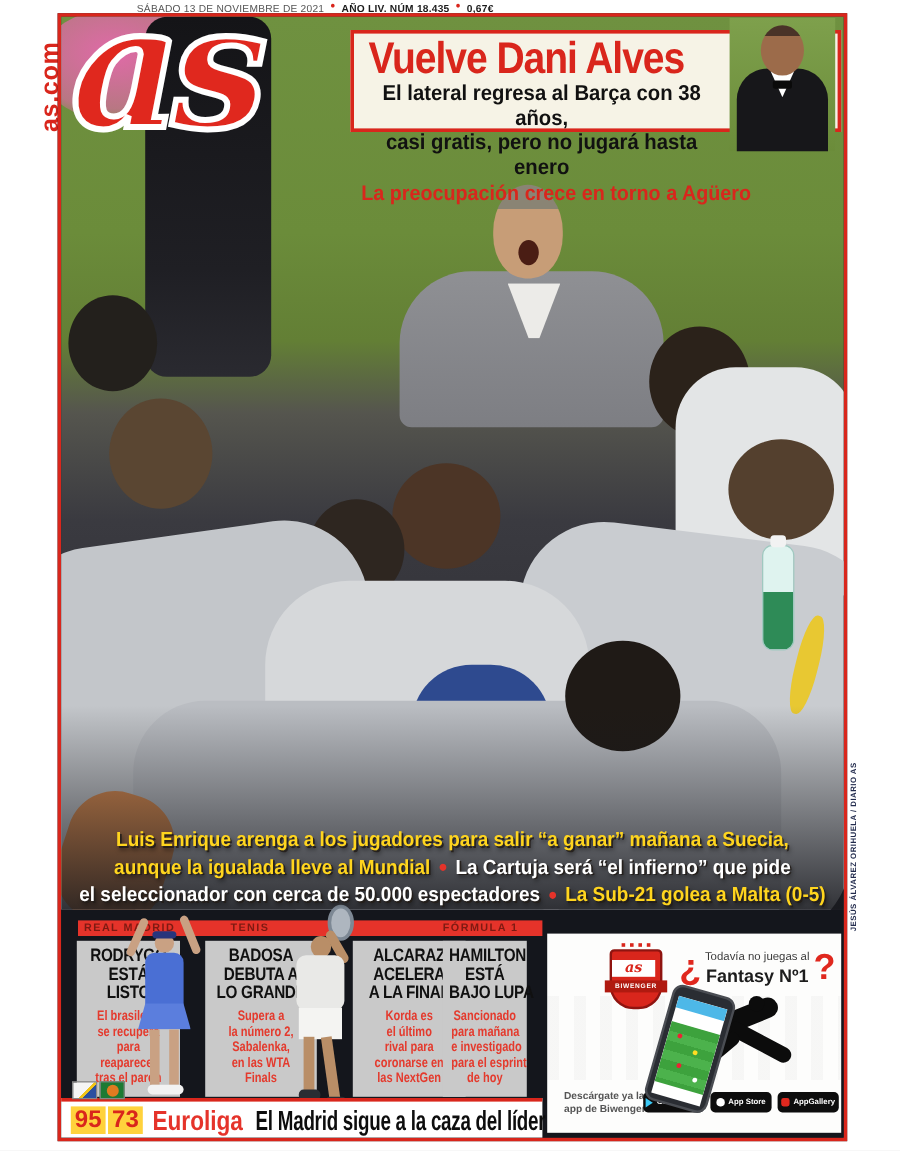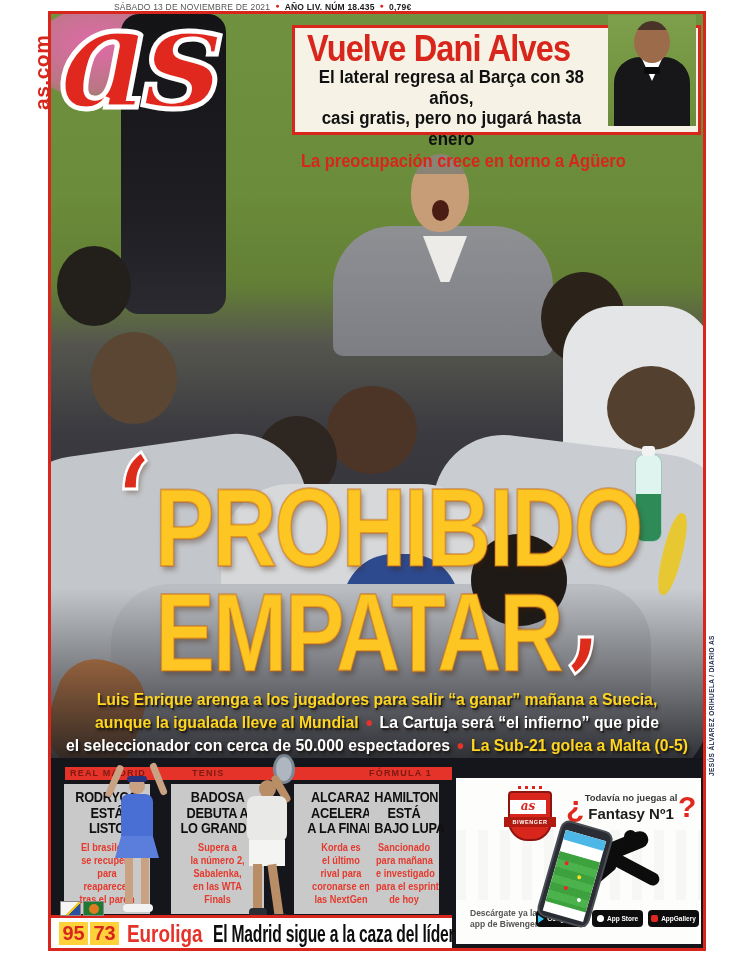--- a/index.html
+++ b/index.html
@@ -59,21 +59,21 @@
             background:#e8c832; transform:rotate(14deg); }
   .vignette { left:0; bottom:0; width:652px; height:170px;
               background:linear-gradient(180deg, rgba(23,24,29,0) 0, rgba(23,24,29,.85) 100%); }
 
   
   .aslogo { position:absolute; left:8px; top:-28px; font-family:"DejaVu Serif", serif;
             font-style:italic; font-weight:bold; font-size:142px; line-height:1; color:#e0281e;
             -webkit-text-stroke:5px #ffffff; letter-spacing:-8px; z-index:6; }
 
   
-  .topbox { position:absolute; left:241px; top:11px; width:409px; height:110px; background:#f6f3e6;
+  .topbox { position:absolute; left:241px; top:11px; width:409px; height:85px; background:#f6f3e6;
             border:3px solid #d9261c; z-index:5; }
   .topbox-head { color:#d9261c; font-weight:bold; font-size:37px; line-height:1; white-space:nowrap;
                  transform:scaleX(.88); transform-origin:0 50%; margin:2px 0 0 12px; letter-spacing:-1px; }
   .topbox-dek { color:#111; font-weight:bold; font-size:18px; line-height:1.14; text-align:center;
                 width:320px; white-space:pre-line; transform:scaleX(.94); transform-origin:0 50%; margin-left:6px; }
   .topbox-kicker { color:#d9261c; font-weight:bold; font-size:17.5px; text-align:center; width:320px;
                    white-space:nowrap; transform:scaleX(.94); transform-origin:0 50%; margin:2px 0 0 6px; }
   .dani { position:absolute; right:2px; top:-13px; width:88px; height:111px; overflow:hidden;
           background:linear-gradient(180deg,#7ea04c,#6b8c3a); }
   .dani-suit { position:absolute; left:6px; top:42px; width:76px; height:70px; border-radius:26px 26px 0 0;
@@ -179,21 +179,21 @@
             border:2px solid #8f1410; border-radius:4px 4px 20px 20px; }
   .shield-band { position:absolute; left:2px; top:14px; width:36px; height:14px; background:#fff;
                  text-align:center; font-family:"DejaVu Serif", serif; font-style:italic; font-weight:bold;
                  font-size:12px; line-height:13px; color:#d9261c; }
   .shield-ribbon { position:absolute; left:-4px; top:31px; width:52px; height:10px; background:#b01a10;
                    color:#fff; font-weight:bold; font-size:5.5px; text-align:center; line-height:10px;
                    letter-spacing:.6px; }
   .ad-q { position:absolute; top:12px; color:#e0281e; font-weight:bold; font-size:30px; }
   .q-open { left:110px; } .q-close { left:222px; }
   .ad-qtext { position:absolute; left:128px; top:14px; width:94px; text-align:center; }
-  .ad-qtext .small { font-size:9.5px; color:#3a3a3a; font-weight:bold; }
+  .ad-qtext .small { font-size:9.5px; color:#3a3a3a; font-weight:normal; }
   .ad-qtext .big { font-size:15px; color:#1d1d1d; font-weight:bold; margin-top:2px; }
   .phone { position:absolute; left:92px; top:46px; width:54px; height:100px; background:#2a2d33;
            border:2px solid #4a4d53; border-radius:9px; transform:rotate(16deg); z-index:3; }
   .phone-screen { position:absolute; left:4px; top:8px; width:42px; height:84px; background:#fff; overflow:hidden; }
   .phone-bar { width:100%; height:10px; background:#4db8e8; }
   .phone-pitch { position:absolute; left:0; top:22px; width:42px; height:52px;
                  background:repeating-linear-gradient(180deg,#3da23d 0 8px,#4cb24c 8px 16px); }
   .pp { position:absolute; width:4px; height:4px; border-radius:50%; }
   .pp1 { left:8px; top:8px; background:#e23; } .pp2 { left:24px; top:18px; background:#fd2; }
   .pp3 { left:14px; top:32px; background:#e23; } .pp4 { left:30px; top:40px; background:#fff; }
@@ -215,21 +215,21 @@
   .bi-ag { width:7px; height:7px; border-radius:2px; background:#e0281e; }
 </style>
 </head>
 <body>
 
 <div class="dateline">
   <span>SÁBADO 13 DE NOVIEMBRE DE 2021</span>
   <span class="dot">●</span>
   <span class="strong">AÑO LIV. NÚM 18.435</span>
   <span class="dot">●</span>
-  <span class="strong">0,79€</span>
+  <span class="strong">0,67€</span>
 </div>
 
 <div class="ascom">as.com</div>
 
 <div class="frame">
 
   <div class="photo">
     <div class="shape pink-blob"></div>
     <div class="shape referee"></div>
     <div class="shape head h1"></div>
@@ -248,24 +248,20 @@
     <div class="shape back2"></div>
     <div class="shape navy-hood"></div>
     <div class="shape back4"></div>
     <div class="shape head h7"></div>
     <div class="shape orange-arm"></div>
     <div class="shape bottle"></div>
     <div class="shape bottle-cap"></div>
     <div class="shape banana"></div>
     <div class="shape vignette"></div>
 
-    <div class="headline">
-      <div class="hl-line"><span class="hl-quote hl-open">‘</span><span>PROHIBIDO</span></div>
-      <div class="hl-line"><span>EMPATAR</span><span class="hl-quote hl-close">’</span></div>
-    </div>
 
     <div class="deck">
       <div class="deck-line">
         <span class="yellow">Luis Enrique arenga a los jugadores para salir “a ganar” mañana a Suecia,</span>
       </div>
       <div class="deck-line">
         <span class="yellow">aunque la igualada lleve al Mundial</span>
         <span class="bullet">●</span>
         <span class="white">La Cartuja será “el infierno” que pide</span>
       </div>

